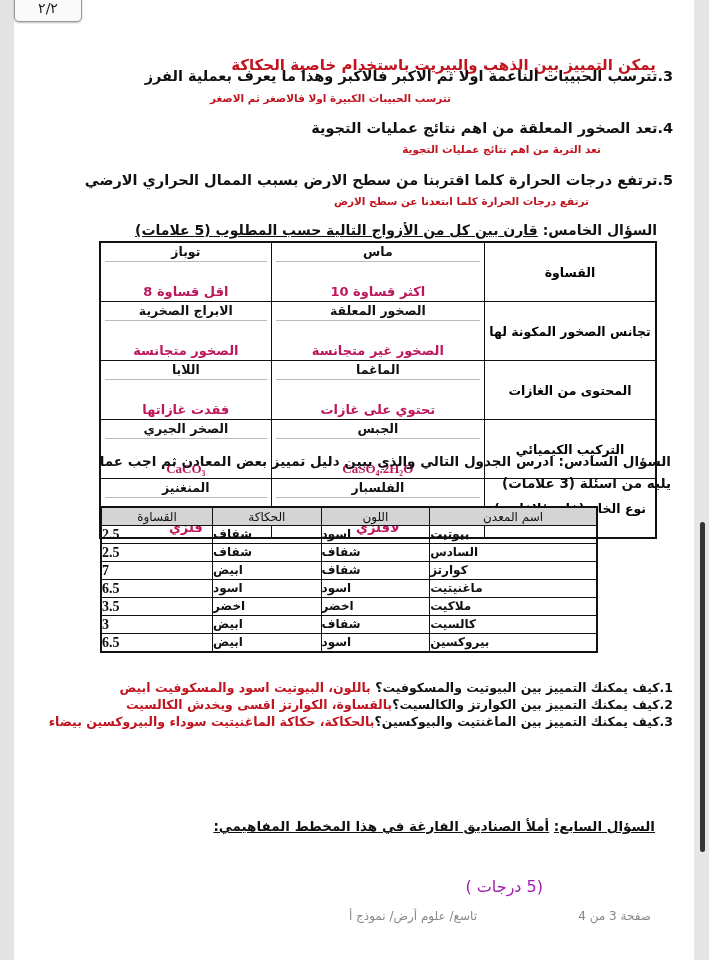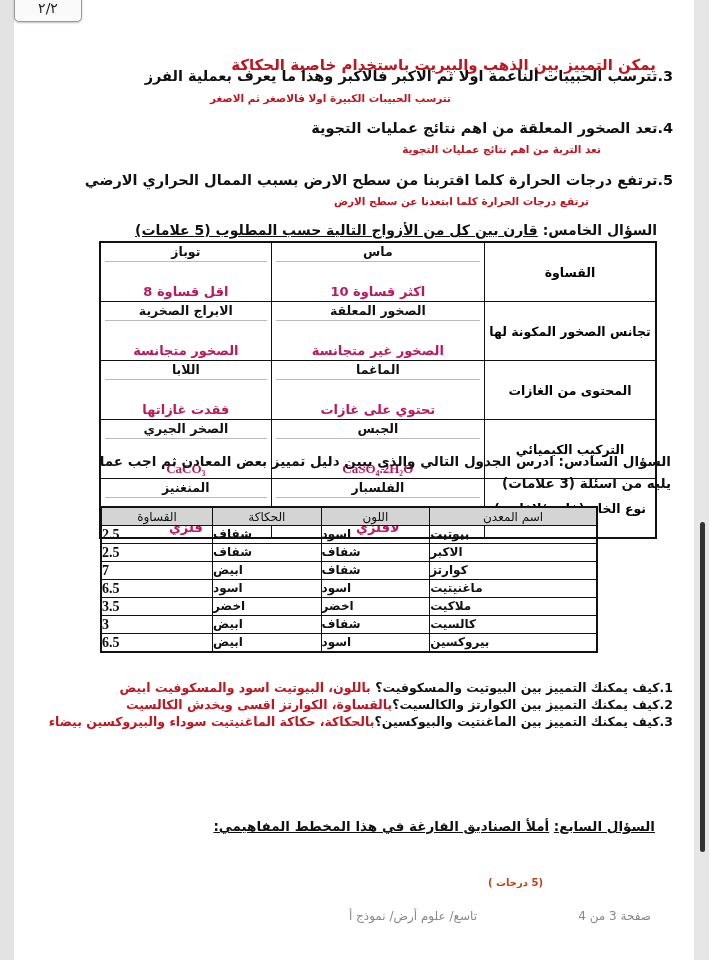--- a/index.html
+++ b/index.html
@@ -178,21 +178,21 @@
     </tr>
   </thead>
   <tbody>
     <tr>
         <td>بيوتيت</td>
         <td>اسود</td>
         <td>شفاف</td>
         <td class="num">2.5</td>
       </tr>
     <tr>
-        <td>الاكبر</td>
+        <td>السادس</td>
         <td>شفاف</td>
         <td>شفاف</td>
         <td class="num">2.5</td>
       </tr>
     <tr>
         <td>كوارتز</td>
         <td>شفاف</td>
         <td>ابيض</td>
         <td class="num">7</td>
       </tr>
@@ -226,18 +226,18 @@
 <div class="rtl" style="right:36px; top:679px; font-size:12.5px; font-weight:bold; line-height:17px;">
   <div><span class="black">1.</span><span class="black">كيف يمكنك التمييز بين البيوتيت والمسكوفيت؟</span> <span class="red">باللون، البيوتيت اسود والمسكوفيت ابيض</span></div>
   <div><span class="black">2.</span><span class="black">كيف يمكنك التمييز بين الكوارتز والكالسيت؟</span><span class="red">بالقساوة، الكوارتز اقسى ويخدش الكالسيت</span></div>
   <div><span class="black">3.</span><span class="black">كيف يمكنك التمييز بين الماغنتيت والبيوكسين؟</span><span class="red">بالحكاكة، حكاكة الماغنيتيت سوداء والبيروكسين بيضاء</span></div>
 </div>
 
 <div class="rtl" style="right:54px; top:818px; font-size:13.5px; font-weight:bold; color:#111;">
   <span class="u">السؤال السابع:</span>
   <span class="u">أملأ الصناديق الفارغة في هذا المخطط المفاهيمي:</span>
 </div>
-<div class="rtl" style="right:166px; top:877px; font-size:10px; font-weight:bold; color:#c2410c;">(5 درجات )</div>
+<div class="rtl" style="right:166px; top:877px; font-size:16px; font-weight:normal; color:#a21caf;">(5 درجات )</div>
 
 <div class="footer" style="right:58px; top:909px;">صفحة 3 من 4</div>
 <div class="footer" style="right:232px; top:909px;">تاسع/ علوم أرض/ نموذج أ</div>
 
 <div class="scrollbar"></div>
 
 </body></html>

